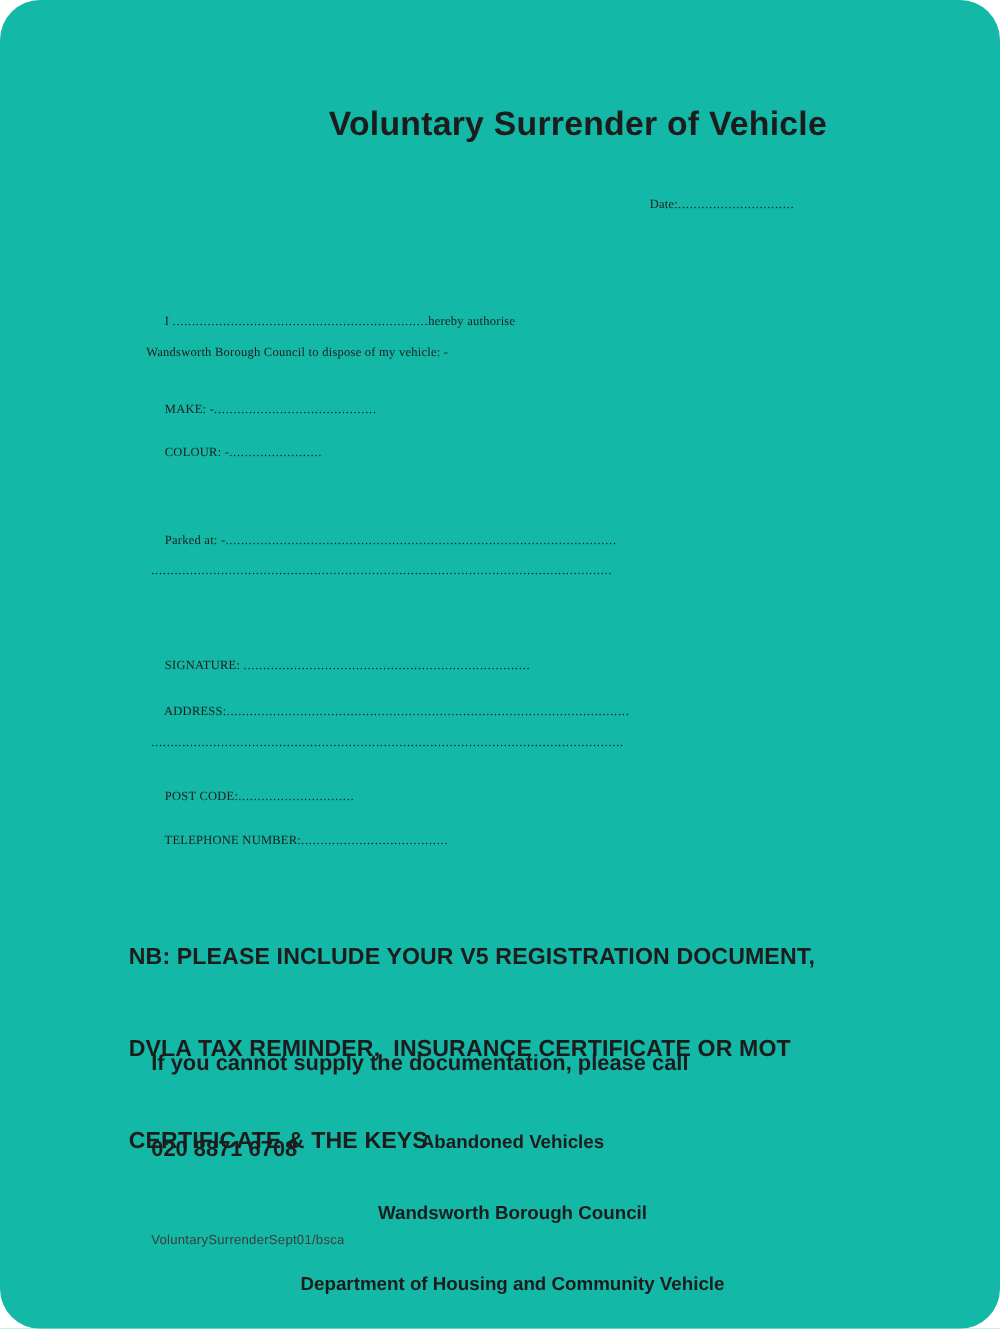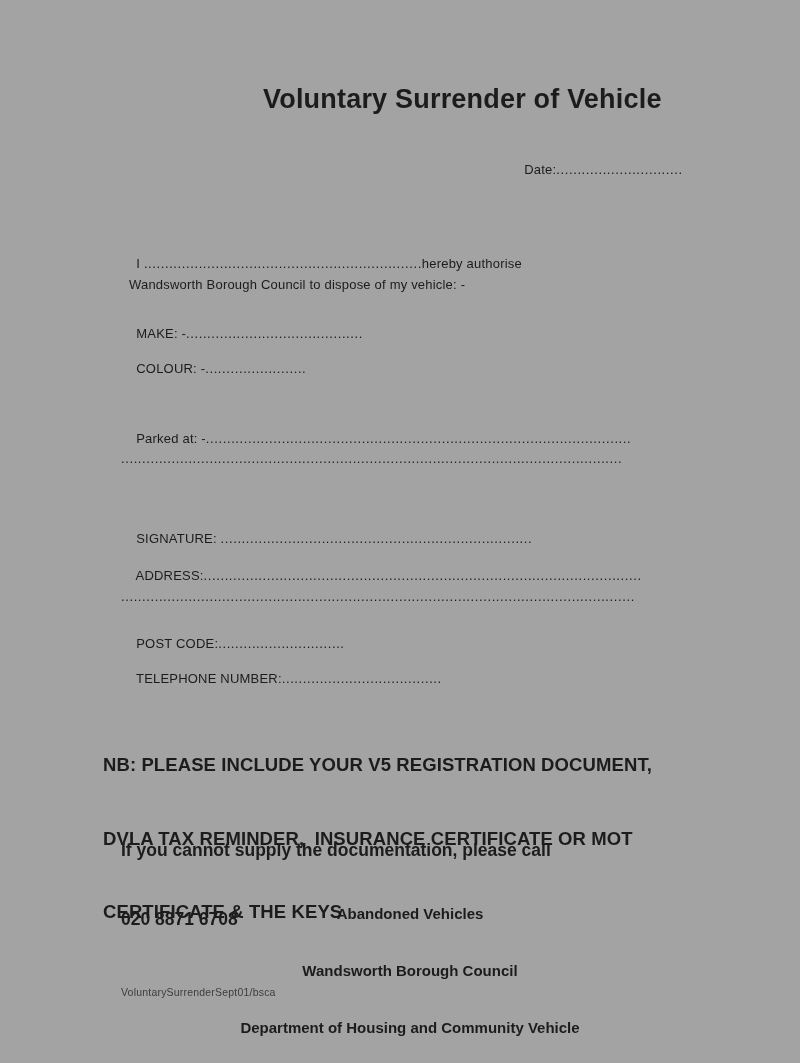--- a/index.html
+++ b/index.html
@@ -4,33 +4,35 @@
 <style>
   html, body { margin: 0; padding: 0; }
   body {
     width: 800px; height: 1063px;
     background: #ffffff;
     font-family: "Liberation Sans", sans-serif;
   }
   .page {
     position: relative;
     width: 800px; height: 1063px;
-    background: #a3a3a3;
+    background: #14b8a6;
     color: #1c1c1c;
     overflow: hidden;
+    border-radius: 32px;
   }
   .abs { position: absolute; white-space: pre; }
   .doc-title {
     font-size: 27px;
     font-weight: bold;
     letter-spacing: 0.2px;
   }
   .body-line {
-    font-size: 13px;
+    font-size: 10px;
     letter-spacing: 0.2px;
+    font-family: Liberation Serif, serif;
   }
   .dots { letter-spacing: 0.6px; }
   .nb-block {
     font-size: 18.5px;
     font-weight: bold;
     line-height: 24.5px;
     letter-spacing: 0.1px;
   }
   .call-block {
     font-size: 17.5px;
@@ -58,21 +60,21 @@
   <div class="abs doc-title" style="left:263px; top:84px;">Voluntary Surrender of Vehicle</div>
 
   <div class="abs body-line" style="left:509px; top:147px;">
     <span>Date:</span><span class="dots">..............................</span>
   </div>
 
   <div class="abs body-line" style="left:121px; top:241px;">
     <span>I </span><span class="dots">..................................................................</span><span>hereby authorise</span>
   </div>
 
-  <div class="abs body-line" style="left:129px; top:277px;">Wandsworth Borough Council to dispose of my vehicle: -</div>
+  <div class="abs body-line" style="left:117px; top:277px;">Wandsworth Borough Council to dispose of my vehicle: -</div>
 
   <div class="abs body-line" style="left:121px; top:311px;">
     <span>MAKE: -</span><span class="dots">..........................................</span>
   </div>
 
   <div class="abs body-line" style="left:121px; top:346px;">
     <span>COLOUR: -</span><span class="dots">........................</span>
   </div>
 
 

